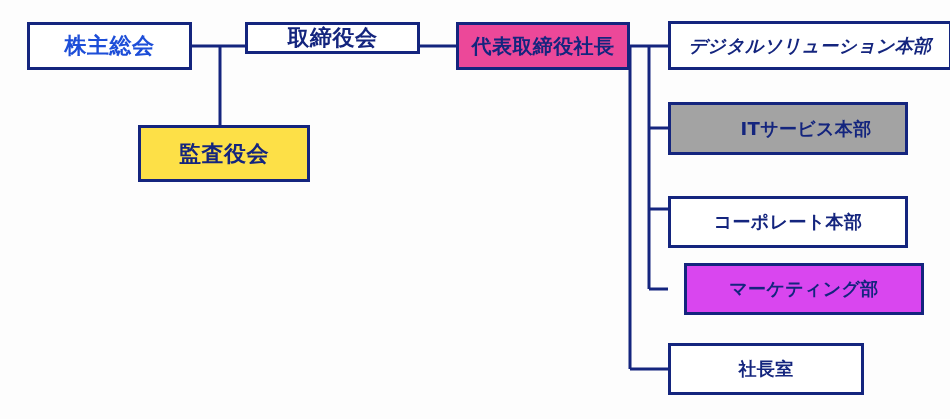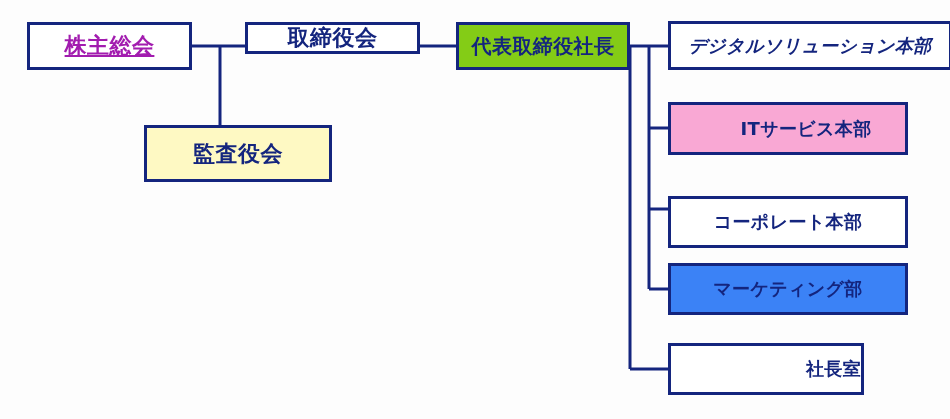--- a/index.html
+++ b/index.html
@@ -64,41 +64,41 @@
         <polyline points="649,46 668,46" fill="none" stroke="#14257e" stroke-width="3"></polyline>
         <polyline points="649,128 668,128" fill="none" stroke="#14257e" stroke-width="3"></polyline>
         <polyline points="649,209 668,209" fill="none" stroke="#14257e" stroke-width="3"></polyline>
         <polyline points="649,289 668,289" fill="none" stroke="#14257e" stroke-width="3"></polyline>
         <polyline points="630,369 668,369" fill="none" stroke="#14257e" stroke-width="3"></polyline>
       </g>
   </svg>
 
   <div id="node-layer">
       <div class="node size-lg" style="left: 27px; top: 22px; width: 165px; height: 48px; border-color: rgb(20, 37, 126); background: rgb(255, 255, 255);">
-        <span class="node-label" style="color: #a21caf; text-decoration: underline;">株主総会</span>
+        <span class="node-label" style="color: #1d4ed8;">株主総会</span>
       </div>
       <div class="node size-lg" style="left: 245px; top: 22px; width: 175px; height: 32px; border-color: rgb(20, 37, 126); background: rgb(255, 255, 255);">
         <span class="node-label" style="color: rgb(20, 37, 126);">取締役会</span>
       </div>
-      <div class="node size-md" style="left: 456px; top: 22px; width: 174px; height: 48px; border-color: rgb(20, 37, 126); background: #84cc16;">
+      <div class="node size-md" style="left: 456px; top: 22px; width: 174px; height: 48px; border-color: rgb(20, 37, 126); background: #ec4899;">
         <span class="node-label" style="color: rgb(20, 37, 126);">代表取締役社長</span>
       </div>
-      <div class="node size-lg" style="left: 144px; top: 125px; width: 188px; height: 57px; border-color: rgb(20, 37, 126); background: #fef9c3;">
+      <div class="node size-lg" style="left: 138px; top: 125px; width: 172px; height: 57px; border-color: rgb(20, 37, 126); background: #fde047;">
         <span class="node-label" style="color: rgb(20, 37, 126);">監査役会</span>
       </div>
       <div class="node size-sm" style="left: 668px; top: 21px; width: 284px; height: 49px; border-color: rgb(20, 37, 126); background: rgb(255, 255, 255); font-style: italic;">
         <span class="node-label" style="color: rgb(20, 37, 126);">デジタルソリューション本部</span>
       </div>
-      <div class="node size-sm" style="left: 668px; top: 102px; width: 240px; height: 53px; border-color: rgb(20, 37, 126); background: #f9a8d4; padding-left: 36px;">
+      <div class="node size-sm" style="left: 668px; top: 102px; width: 240px; height: 53px; border-color: rgb(20, 37, 126); background: #a3a3a3; padding-left: 36px;">
         <span class="node-label" style="color: rgb(20, 37, 126);">ITサービス本部</span>
       </div>
       <div class="node size-sm" style="left: 668px; top: 196px; width: 240px; height: 52px; border-color: rgb(20, 37, 126); background: rgb(255, 255, 255);">
         <span class="node-label" style="color: rgb(20, 37, 126);">コーポレート本部</span>
       </div>
-      <div class="node size-sm" style="left: 668px; top: 263px; width: 240px; height: 52px; border-color: rgb(20, 37, 126); background: #3b82f6;">
+      <div class="node size-sm" style="left: 684px; top: 263px; width: 240px; height: 52px; border-color: rgb(20, 37, 126); background: #d946ef;">
         <span class="node-label" style="color: rgb(20, 37, 126);">マーケティング部</span>
       </div>
-      <div class="node size-sm" style="left: 668px; top: 343px; width: 196px; height: 52px; border-color: rgb(20, 37, 126); background: rgb(255, 255, 255); justify-content: flex-end;">
+      <div class="node size-sm" style="left: 668px; top: 343px; width: 196px; height: 52px; border-color: rgb(20, 37, 126); background: rgb(255, 255, 255);">
         <span class="node-label" style="color: rgb(20, 37, 126);">社長室</span>
       </div>
     </div>
 
 </div>
 
 </body></html>

